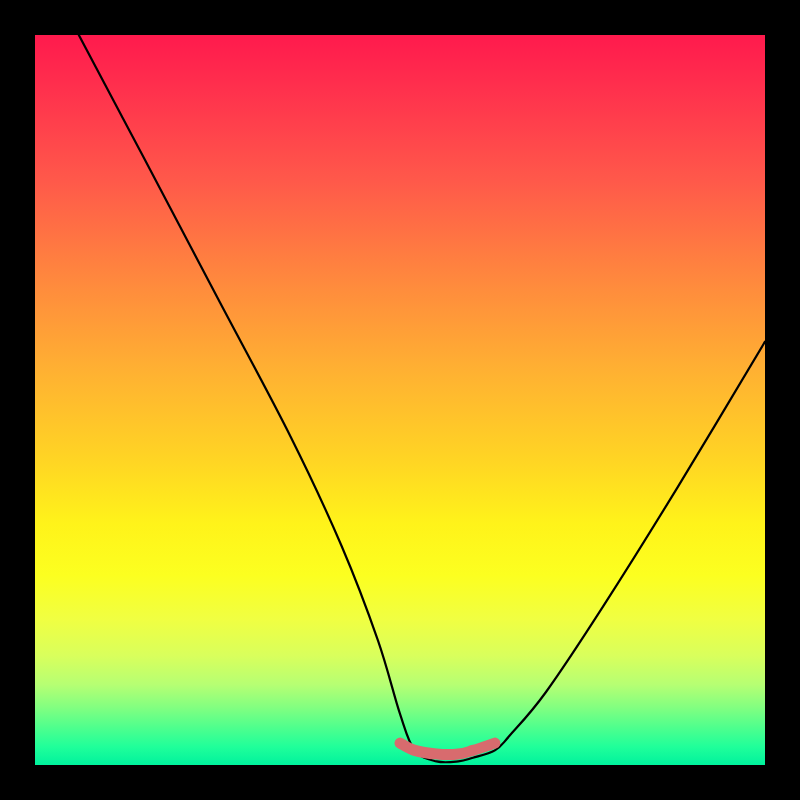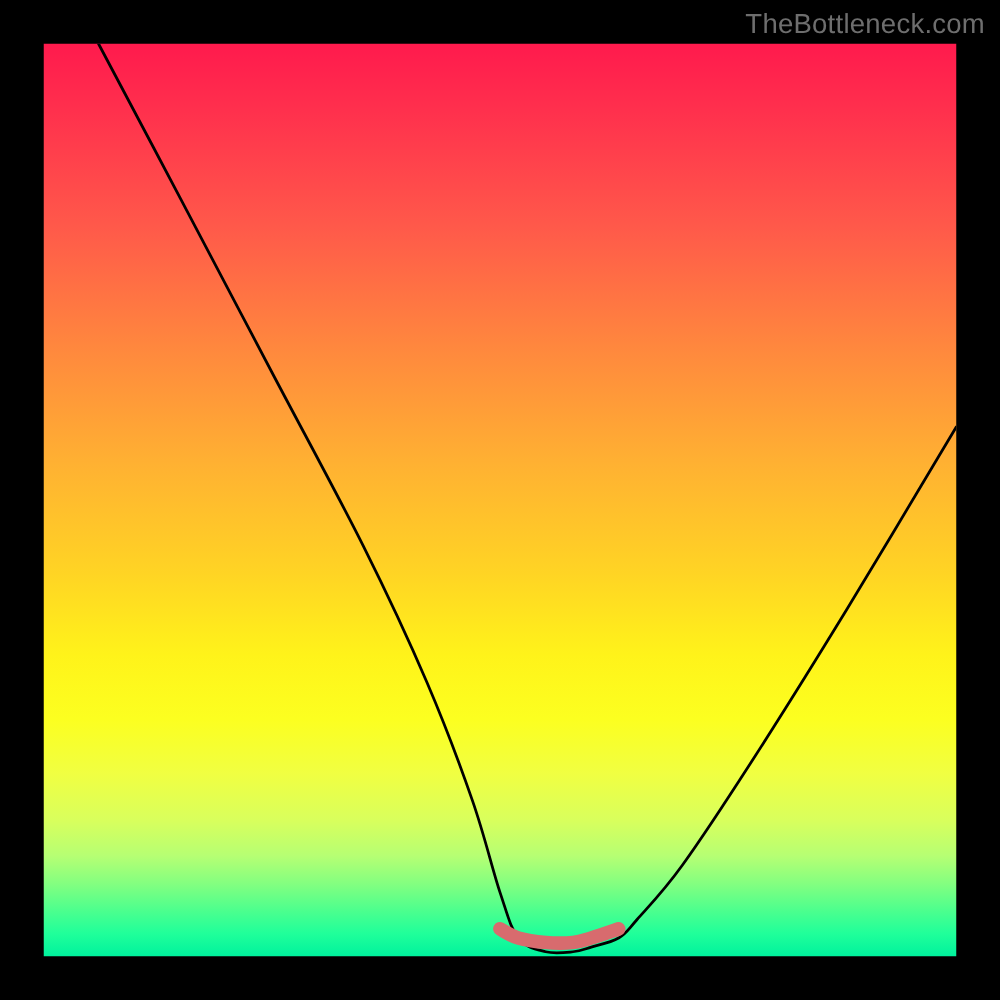--- a/index.html
+++ b/index.html
@@ -61,21 +61,20 @@
     left: 0;
     width: 730px;
     height: 730px;
   }
 </style>
 </head>
 <body>
 
 <div class="frame">
 
-  <div class="watermark">TheBottleneck.com</div>
 
   <div class="plot-area">
     <svg class="curve" viewBox="0 0 730 730" preserveAspectRatio="none">
       <path id="curve-path" fill="none" stroke="#000000" stroke-width="2.2" stroke-linecap="round" stroke-linejoin="round" d="M 43.8 0 C 54.8 20.7, 86.4 80.3, 109.5 124.1 C 132.6 167.9, 158.2 216.6, 182.5 262.8 C 206.8 309.0, 234.8 360.1, 255.5 401.5 C 276.2 442.9, 292.0 476.9, 306.6 511.0 C 321.2 545.1, 333.4 577.9, 343.1 605.9 C 352.8 633.9, 358.9 660.6, 365.0 678.9 C 371.1 697.1, 373.5 707.5, 379.6 715.4 C 385.7 723.3, 394.2 724.5, 401.5 726.4 C 408.8 728.2, 417.3 727.0, 423.4 726.4 C 429.5 725.7, 431.9 724.5, 438.0 722.7 C 444.1 720.9, 453.8 719.0, 459.9 715.4 C 466.0 711.8, 466.0 710.5, 474.5 700.8 C 483.0 691.1, 495.2 678.9, 511.0 657.0 C 526.8 635.1, 547.5 603.5, 569.4 569.4 C 591.3 535.3, 615.6 496.4, 642.4 452.6 C 669.2 408.8, 715.4 330.9, 730.0 306.6"></path>
       <path id="band-path" fill="none" stroke="#d86b6e" stroke-width="11" stroke-linecap="round" stroke-linejoin="round" d="M 365 708.1 C 367.4 709.3, 373.5 713.6, 379.6 715.4 C 385.7 717.2, 394.2 718.4, 401.5 719.0 C 408.8 719.7, 417.3 719.7, 423.4 719.0 C 429.5 718.4, 431.9 717.2, 438.0 715.4 C 444.1 713.6, 456.3 709.3, 459.9 708.1"></path>
     </svg>
   </div>
 
 </div>
 

